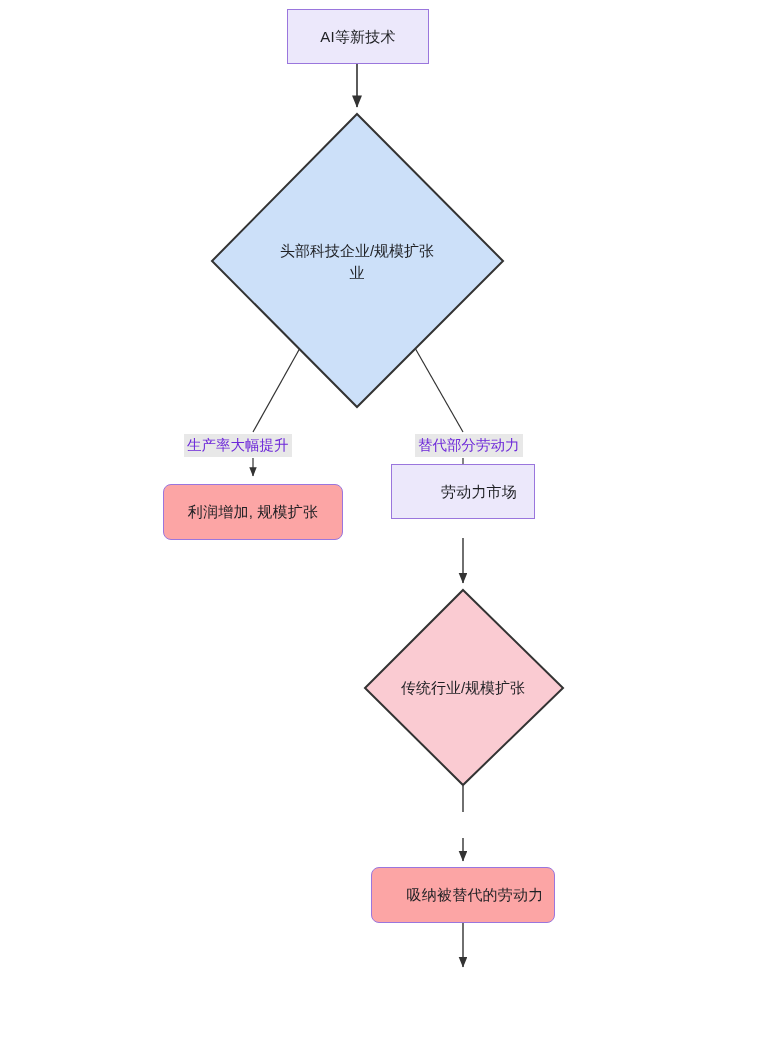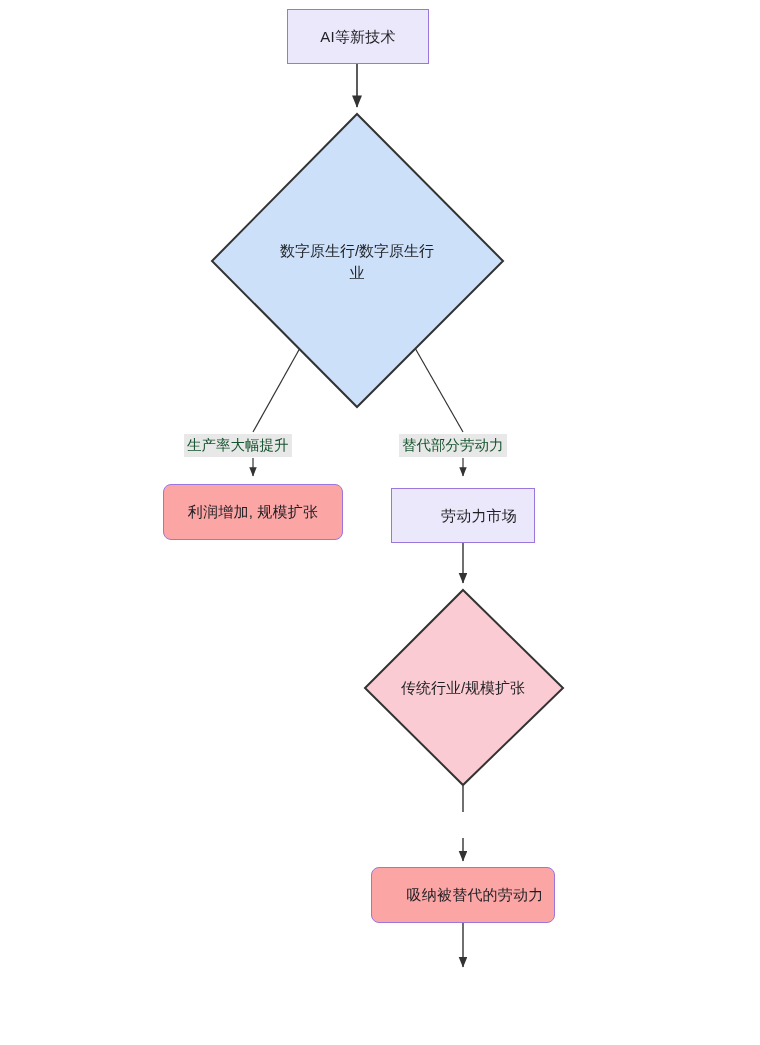--- a/index.html
+++ b/index.html
@@ -63,21 +63,21 @@
     text-align: center;
     color: #1f2024;
     font-size: 15px;
     line-height: 1.5;
     z-index: 3;
     pointer-events: none;
   }
   .edge-label {
     position: absolute;
     background: #e8e8e8;
-    color: #14532d;
+    color: #6d28d9;
     font-size: 14.5px;
     line-height: 1.3;
     padding: 2px 3px;
     white-space: nowrap;
     z-index: 4;
   }
 </style>
 </head>
 <body>
 
@@ -124,37 +124,37 @@
     <g>
       <polygon points="463,590 563,688 463,785 365,688" fill="#facbd2" stroke="#333333" stroke-width="2"></polygon>
     </g>
   </svg>
 
   <div class="node rect" style="left:287px; top:9px; width:142px; height:55px;">
     <span>AI等新技术</span>
   </div>
 
   <div class="diamond-label" style="left:242px; top:232px; width:230px; height:60px; flex-direction:column;">
-    <span>数字原生行/数字原生行</span>
+    <span>头部科技企业/规模扩张</span>
     <span>业</span>
   </div>
 
   <div class="edge-label" style="left:184px; top:434px;">
     <span>生产率大幅提升</span>
   </div>
 
-  <div class="edge-label" style="left:399px; top:434px;">
+  <div class="edge-label" style="left:415px; top:434px;">
     <span>替代部分劳动力</span>
   </div>
 
   <div class="node rounded" style="left:163px; top:484px; width:180px; height:56px;">
     <span>利润增加, 规模扩张</span>
   </div>
 
-  <div class="node rect" style="left:391px; top:488px; width:144px; height:55px;padding-left:32px;">
+  <div class="node rect" style="left:391px; top:464px; width:144px; height:55px;padding-left:32px;">
     <span>劳动力市场</span>
   </div>
 
   <div class="diamond-label" style="left:368px; top:673px; width:190px; height:30px;">
     <span>传统行业/规模扩张</span>
   </div>
 
 
   <div class="node rounded" style="left:371px; top:867px; width:184px; height:56px;padding-left:24px;">
     <span>吸纳被替代的劳动力</span>

